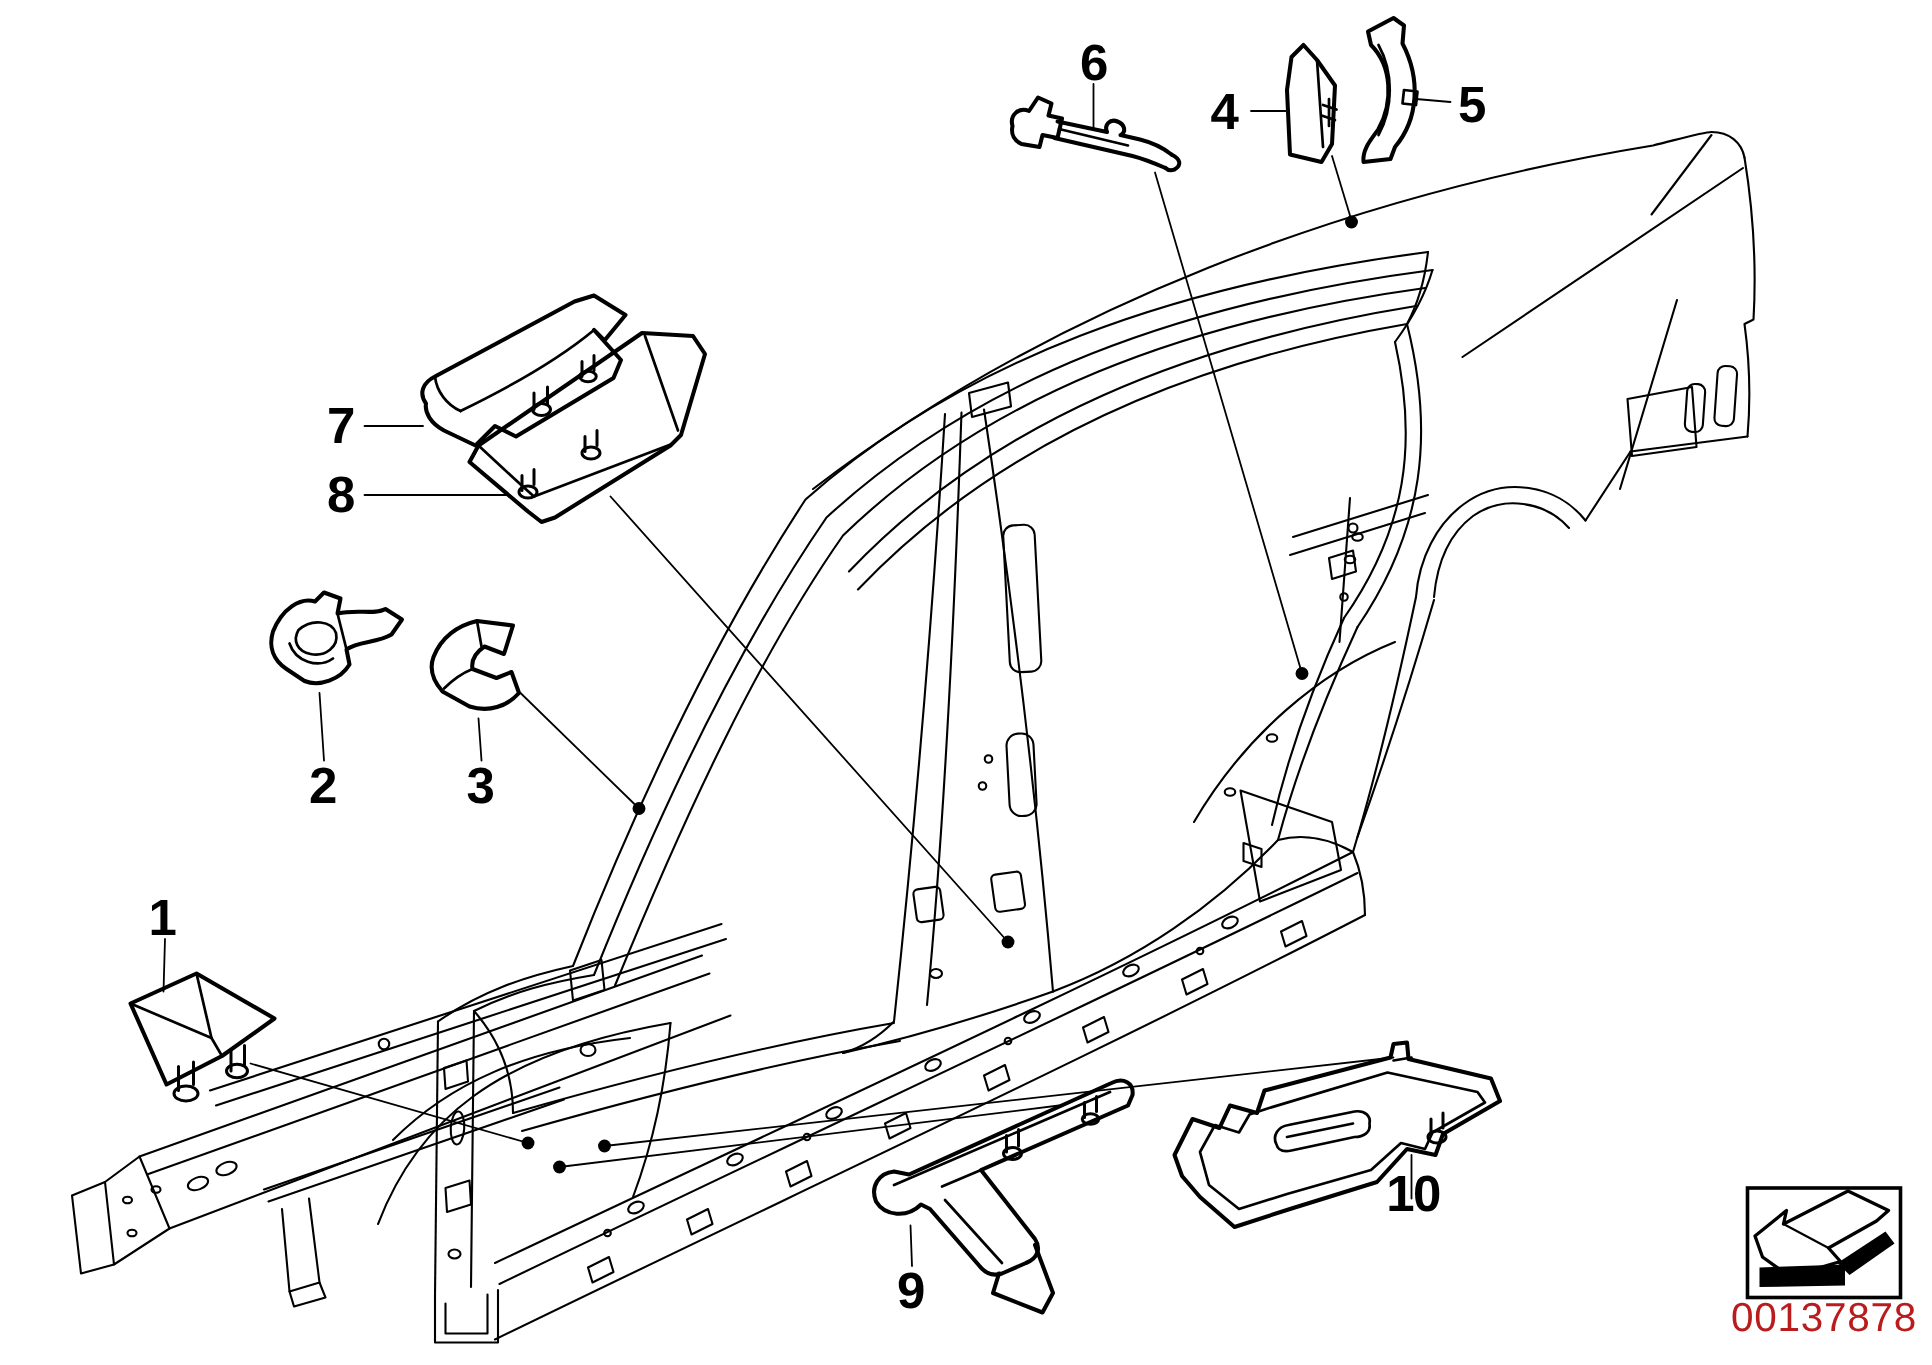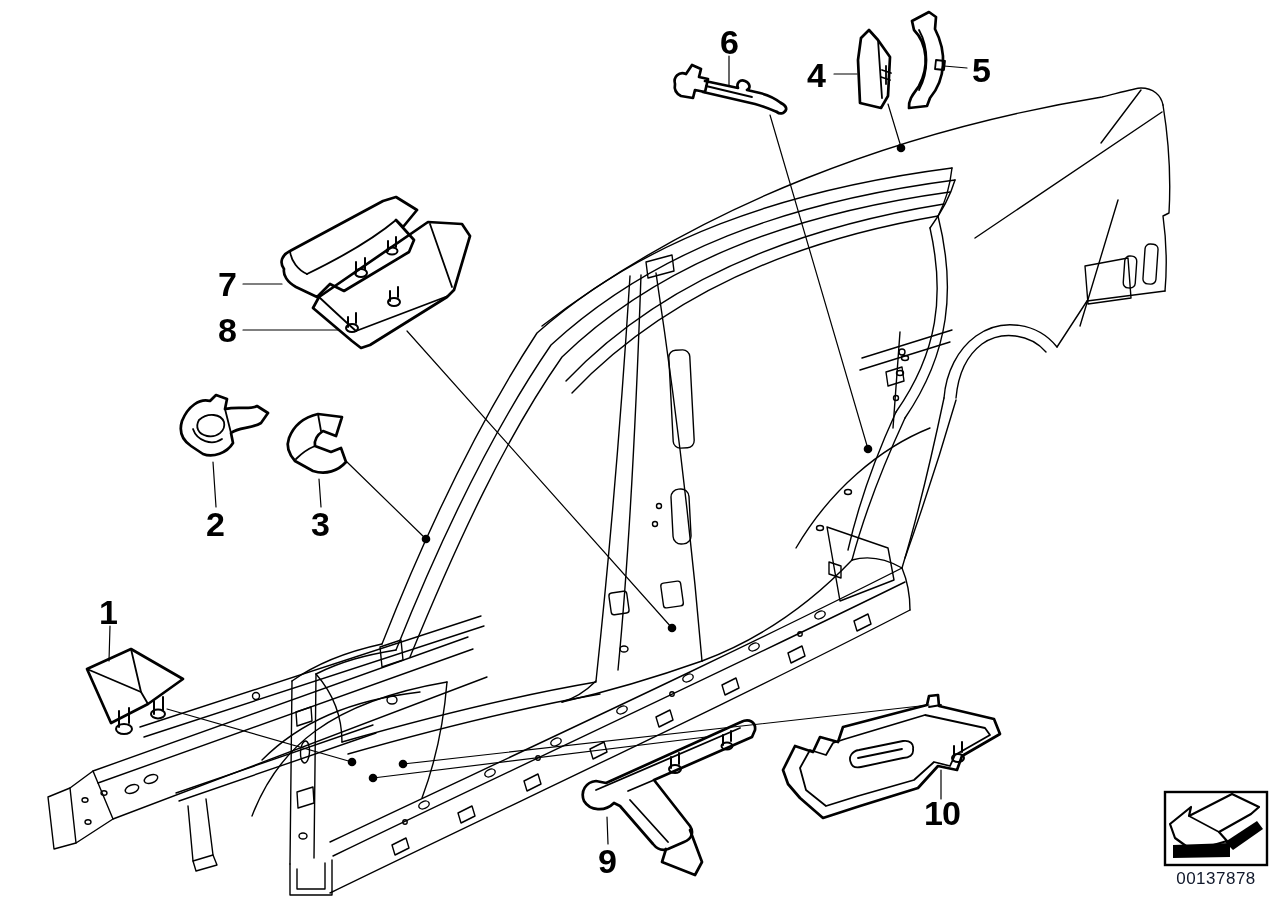--- a/index.html
+++ b/index.html
@@ -20,22 +20,22 @@
     letter-spacing:-1px;
     color:#000;
     line-height:1;
     cursor:pointer;
     user-select:none;
   }
   .image-number{
     position:absolute;
     transform:translate(-50%,-50%);
     font-family:"Liberation Sans", sans-serif;
-    font-size:17px;
-    color:#0f172a;
+    font-size:27px;
+    color:#b91c1c;
     letter-spacing:0.5px;
     white-space:nowrap;
   }
 </style>
 </head>
 <body>
 
 <div class="stage">
 
   <svg width="1288" height="910" viewBox="0 0 1288 910">
@@ -298,17 +298,17 @@
 
   <div class="part-label" style="left:108px;top:612px;">1</div>
   <div class="part-label" style="left:215px;top:524px;">2</div>
   <div class="part-label" style="left:320px;top:524px;">3</div>
   <div class="part-label" style="left:816px;top:75px;">4</div>
   <div class="part-label" style="left:981px;top:70px;">5</div>
   <div class="part-label" style="left:729px;top:42px;">6</div>
   <div class="part-label" style="left:227px;top:284px;">7</div>
   <div class="part-label" style="left:227px;top:330px;">8</div>
   <div class="part-label" style="left:607px;top:861px;">9</div>
-  <div class="part-label" style="left:942px;top:813px;">10</div>
+  <div class="part-label" style="left:942px;top:796px;">10</div>
 
   <div class="image-number" style="left:1216px;top:879px;">00137878</div>
 
 </div>
 
 </body></html>

